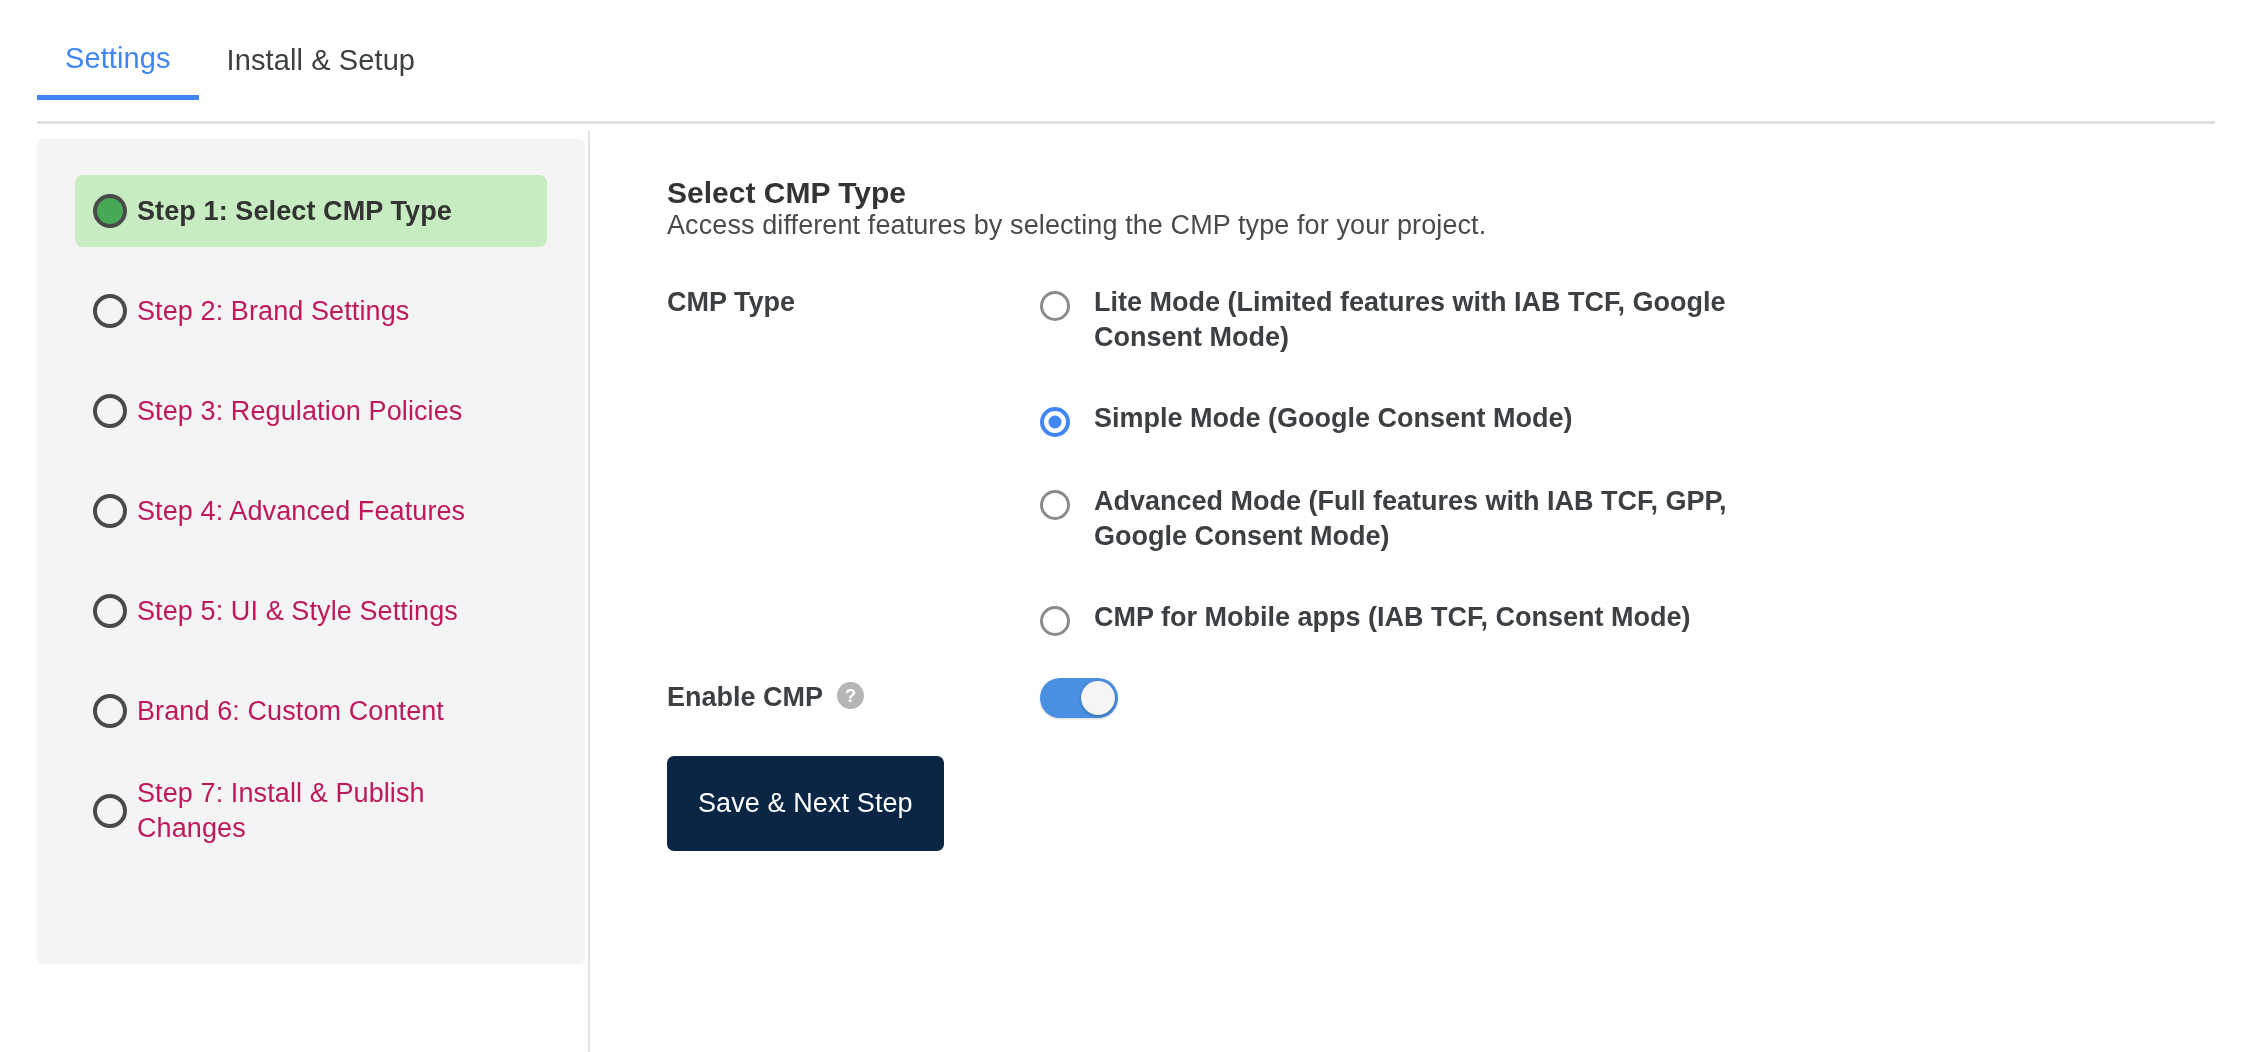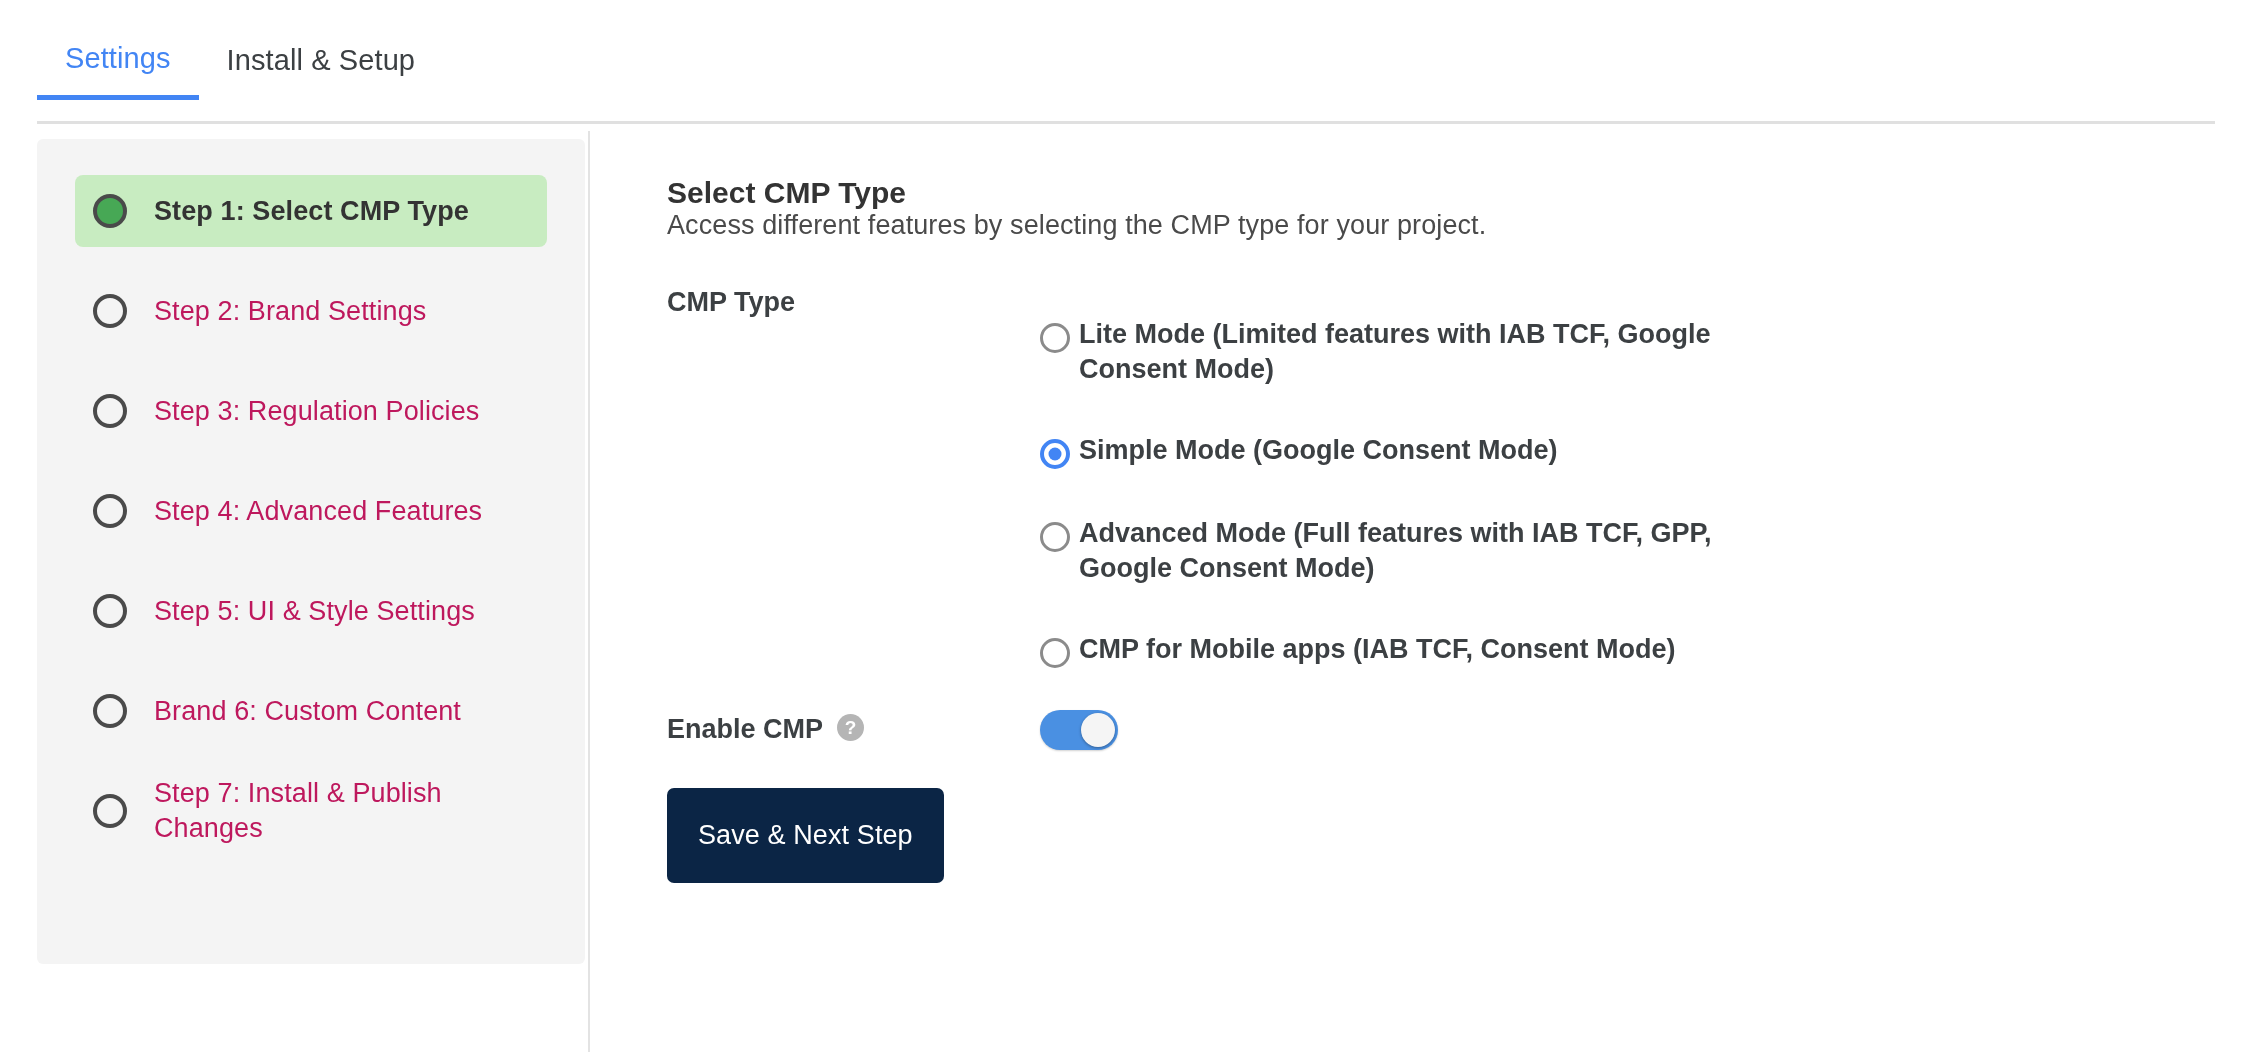--- a/index.html
+++ b/index.html
@@ -64,21 +64,21 @@
     left: 37px; top: 31px;
     width: 548px;
     height: 825px;
     background: #f4f4f4;
     border-radius: 6px;
     padding-top: 36px;
   }
   .step {
     display: flex;
     align-items: center;
-    gap: 27px;
+    gap: 10px;
     height: 72px;
     margin: 0 38px 28px 38px;
     padding: 0 18px;
     border-radius: 8px;
     cursor: pointer;
   }
   .step.active {
     background: #c8ecc1;
   }
   .step-dot {
@@ -150,24 +150,23 @@
     cursor: pointer;
   }
 
   .radio-group {
     flex: 1 1 auto;
     padding-top: 4px;
   }
   .radio-opt {
     display: flex;
     align-items: flex-start;
-    gap: 9px;
+    gap: 24px;
     margin-bottom: 47px;
     cursor: pointer;
-    margin-top: 32px;
   }
   .radio-opt:last-child { margin-bottom: 0; }
   .radio-mark {
     flex: 0 0 auto;
     width: 30px; height: 30px;
     border-radius: 50%;
     border: 3px solid #8b8b8b;
     background: #ffffff;
     margin-top: 6px;
     position: relative;

